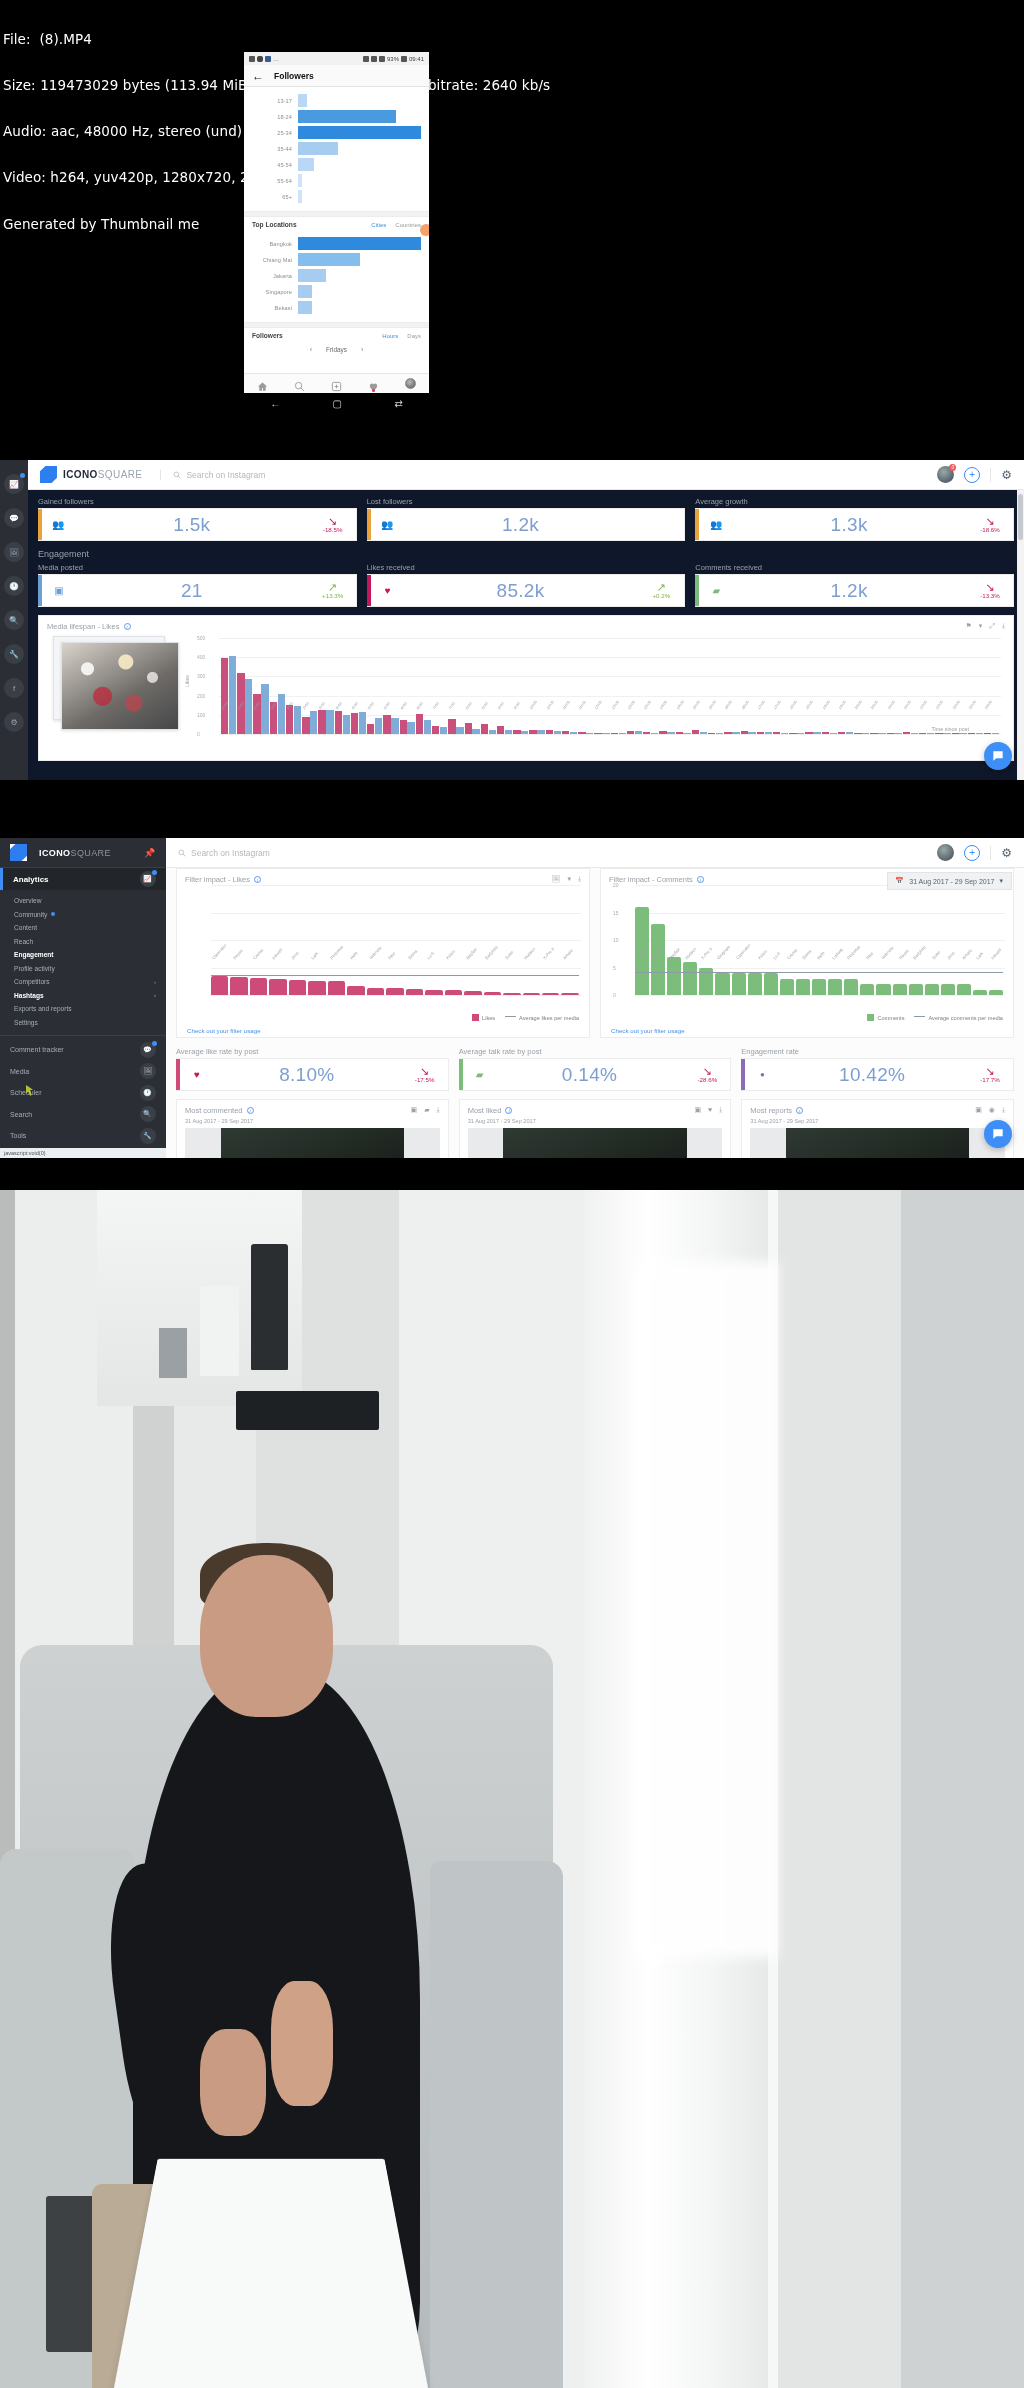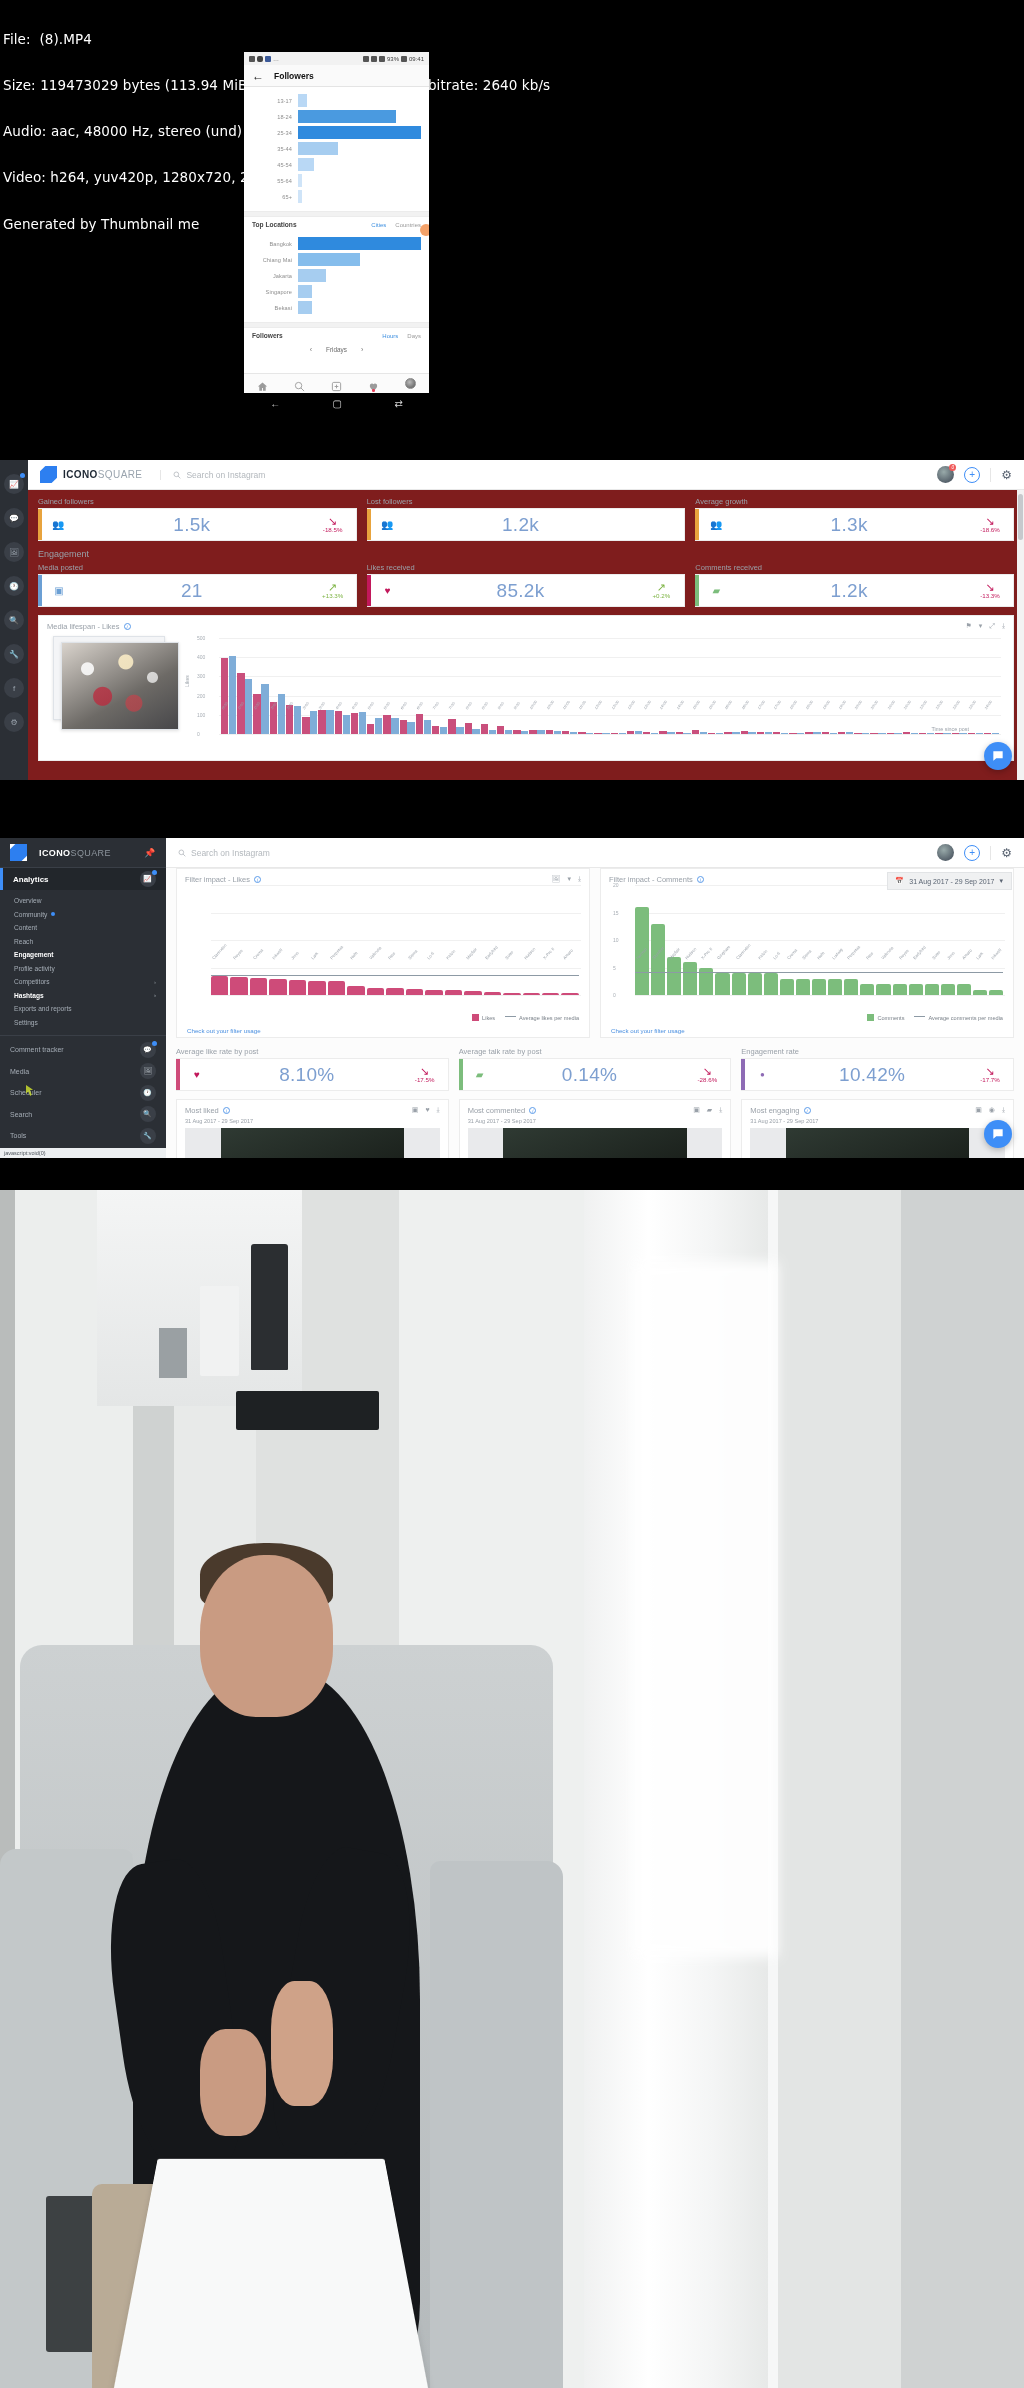--- a/index.html
+++ b/index.html
@@ -87,21 +87,21 @@
   .logo-mark:after{right:-5px;bottom:-5px;}
   .logo-text { font-size: 10px; letter-spacing:.4px; margin-left:6px; color:#1d2733; font-weight:700;}
   .logo-text span { color:#9aa4ae; font-weight:400;}
   .ico-search { margin-left: 18px; border-left:1px solid #e6e6e6; padding-left: 12px;
                 display:flex; align-items:center; gap:5px; color:#b3b8bd; font-size:8.5px; }
   .ico-top-right { margin-left:auto; display:flex; align-items:center; gap:10px;}
   .av-circ { width:17px;height:17px;border-radius:50%;background:radial-gradient(circle at 40% 35%,#9aa,#3a4350); position:relative;}
   .av-circ .nbadge{position:absolute;top:-2px;right:-2px;width:7px;height:7px;border-radius:50%;background:#f05a5a;color:#fff;font-size:4.5px;display:flex;align-items:center;justify-content:center;}
   .plus-circ{width:16px;height:16px;border-radius:50%;border:1px solid #3e8ef7;color:#3e8ef7;font-size:10px;display:flex;align-items:center;justify-content:center;line-height:1;}
   .gear { color:#5a6472; font-size:12px; border-left:1px solid #e6e6e6; padding-left:10px;}
-  .ico-body { position:absolute; left:28px; top:30px; right:0; bottom:0; background:#7f1d1d; padding: 4px 10px 0;}
+  .ico-body { position:absolute; left:28px; top:30px; right:0; bottom:0; background:#0f172a; padding: 4px 10px 0;}
   .kpi-row { display:flex; gap: 10px; }
   .kpi { flex:1; }
   .kpi-cap { font-size:7.5px; color:#9aa1a9; margin: 3px 0 2px; }
   .kpi-card { background:#fff; border:1px solid #ececec; border-left-width:0;
               display:flex; align-items:center; height: 33px; position:relative; }
   .kpi-accent { width:4px; align-self:stretch; }
   .kpi-ico { width:22px; display:flex; align-items:center; justify-content:center; margin-left:6px; font-size:10px;}
   .kpi-val { flex:1; text-align:center; font-size:19px; color:#7d9fd0; font-weight:300; letter-spacing:.3px;}
   .kpi-delta { width:42px; text-align:center; font-size:6.2px; padding-right:4px;}
   .kpi-delta .arr { display:block; font-size:11px; line-height:10px;}
@@ -1079,51 +1079,51 @@
                 <span style="color:#8e6bb5;font-size:8px">●</span>
               </div>
               <div class="kpi-val">10.42%</div>
               <div class="kpi-delta neg"><span class="arr">↘</span>-17.7%</div>
             </div>
           </div>
         </div>
       <div class="bottom-cards" id="f3-bottom">
           <div class="bcard">
             <div class="bcard-title">
+              <span>Most commented</span>
+              <i class="info-i">i</i>
+            </div>
+            <div class="bcard-tools">
+              <span>▣</span>
+              <span>▰</span>
+              <span>⤓</span>
+            </div>
+            <div class="bcard-date">31 Aug 2017 - 29 Sep 2017</div>
+            <div class="bcard-img">
+              <div class="inner"></div>
+            </div>
+          </div>
+          <div class="bcard">
+            <div class="bcard-title">
               <span>Most liked</span>
               <i class="info-i">i</i>
             </div>
             <div class="bcard-tools">
               <span>▣</span>
               <span>♥</span>
               <span>⤓</span>
             </div>
             <div class="bcard-date">31 Aug 2017 - 29 Sep 2017</div>
             <div class="bcard-img">
               <div class="inner"></div>
             </div>
           </div>
           <div class="bcard">
             <div class="bcard-title">
-              <span>Most commented</span>
-              <i class="info-i">i</i>
-            </div>
-            <div class="bcard-tools">
-              <span>▣</span>
-              <span>▰</span>
-              <span>⤓</span>
-            </div>
-            <div class="bcard-date">31 Aug 2017 - 29 Sep 2017</div>
-            <div class="bcard-img">
-              <div class="inner"></div>
-            </div>
-          </div>
-          <div class="bcard">
-            <div class="bcard-title">
-              <span>Most engaging</span>
+              <span>Most reports</span>
               <i class="info-i">i</i>
             </div>
             <div class="bcard-tools">
               <span>▣</span>
               <span>◉</span>
               <span>⤓</span>
             </div>
             <div class="bcard-date">31 Aug 2017 - 29 Sep 2017</div>
             <div class="bcard-img">
               <div class="inner"></div>

